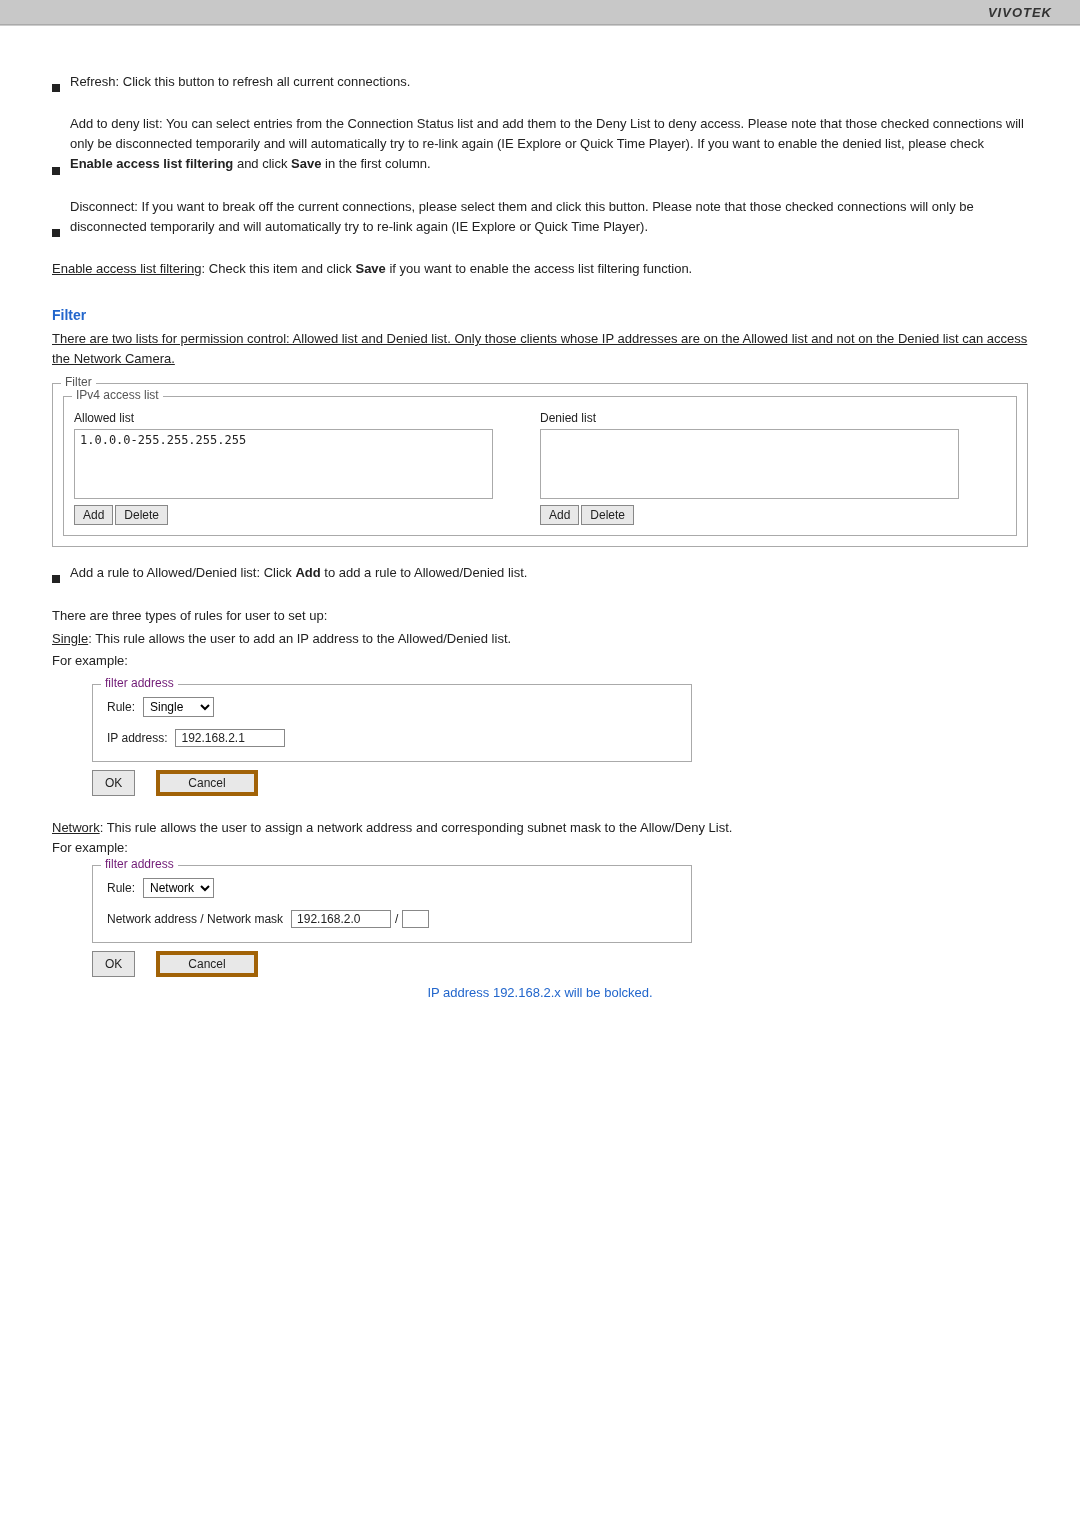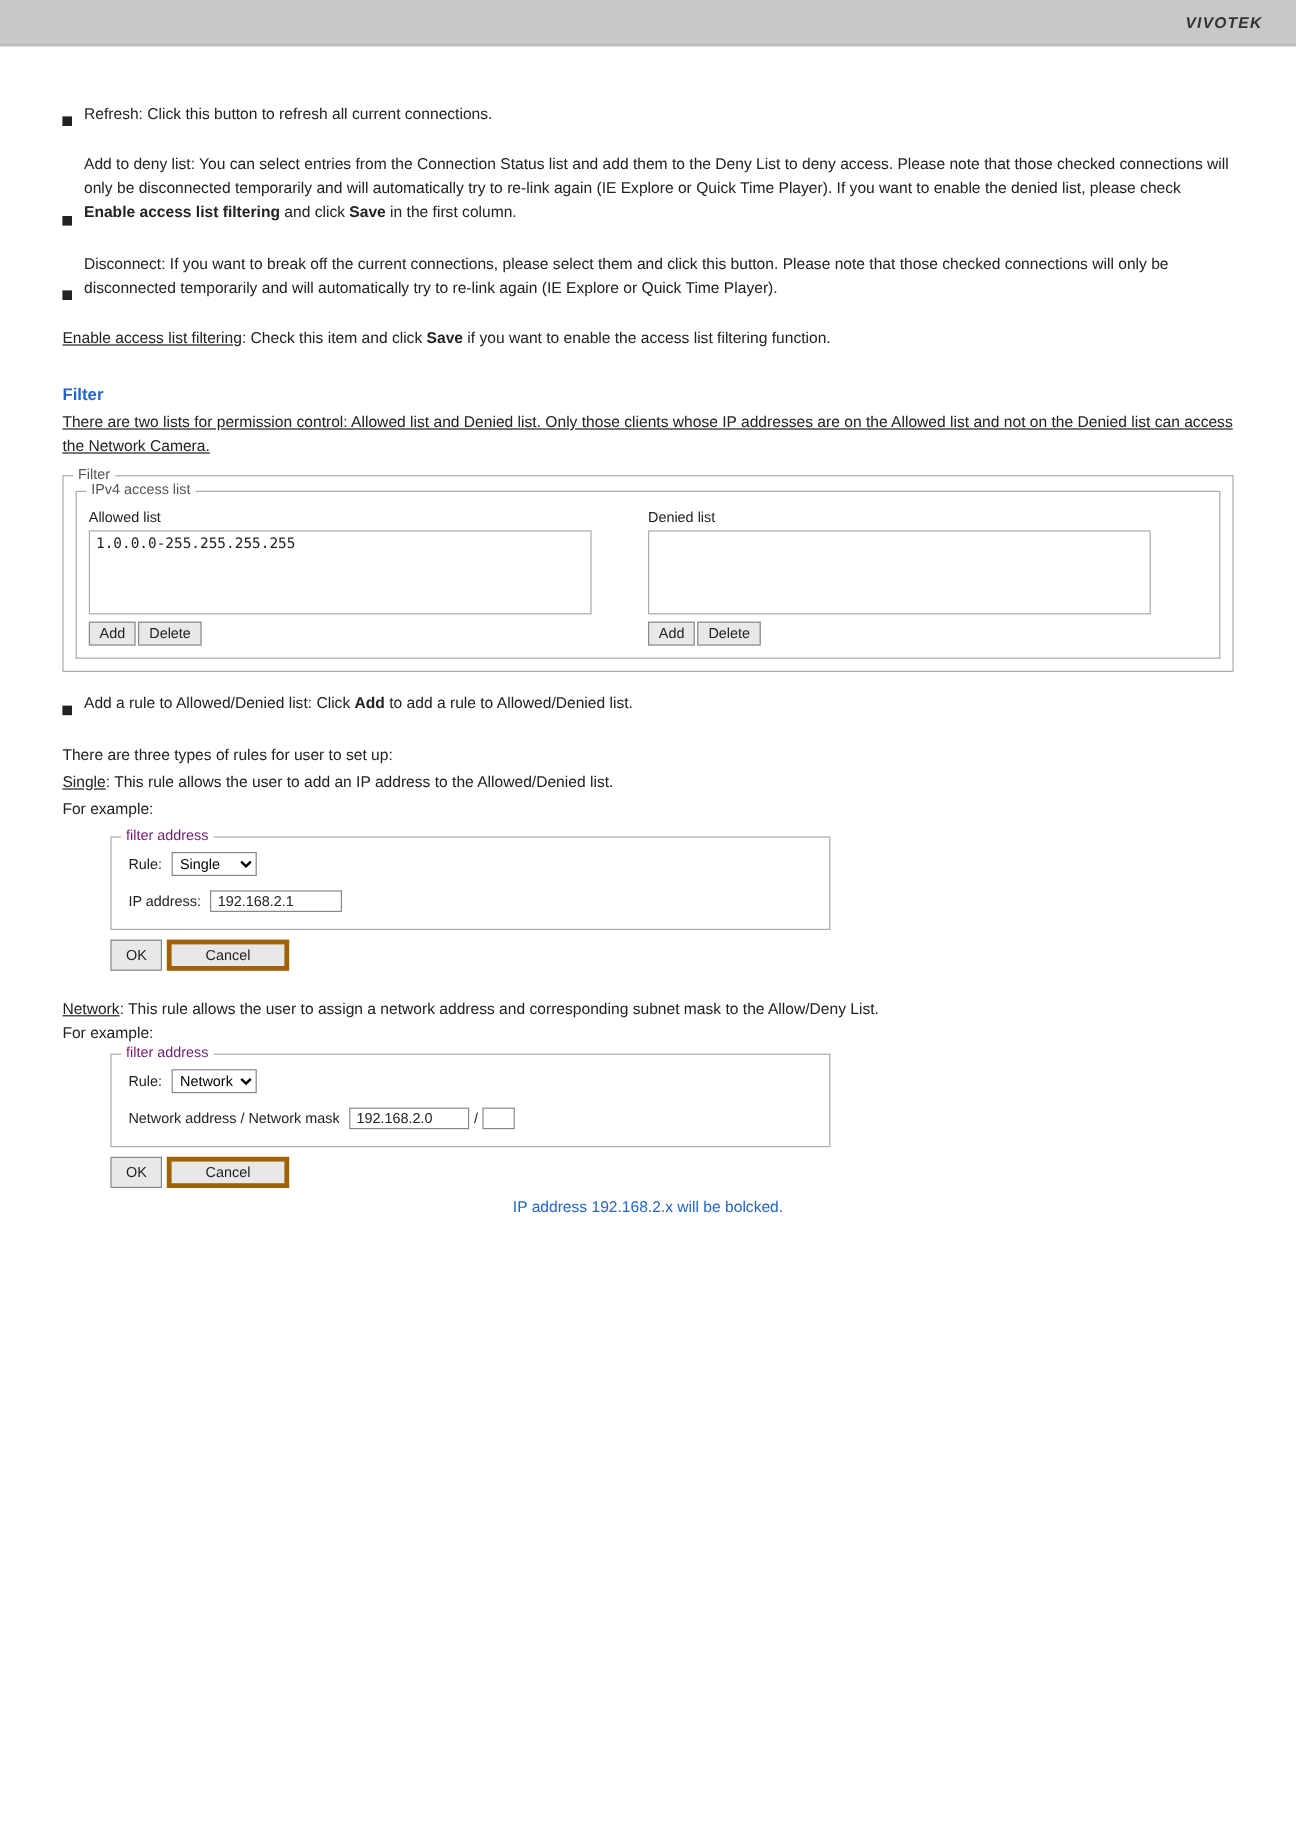--- a/index.html
+++ b/index.html
@@ -12,21 +12,21 @@
     .page {
       width: 1080px;
       min-height: 1527px;
       background: #fff;
       margin: 0 auto;
       position: relative;
       padding: 0;
     }
     .header-bar {
       background: #c8c8c8;
-      height: 38px;
+      height: 25px;
       display: flex;
       align-items: center;
       justify-content: flex-end;
       padding-right: 28px;
       border-bottom: 1px solid #aaa;
     }
     .header-logo {
       font-style: italic;
       font-weight: bold;
       font-size: 13px;
@@ -172,21 +172,21 @@
     .form-input {
       font-size: 12px;
       border: 1px solid #888;
       padding: 1px 5px;
       background: #fff;
       color: #222;
     }
     .ok-cancel-row {
       margin: 8px 0 0 40px;
       display: flex;
-      gap: 4px;
+      gap: 21px;
     }
     .btn-ok {
       font-size: 12px;
       padding: 2px 12px;
       border: 1px solid #888;
       background: #e8e8e8;
       cursor: pointer;
       color: #222;
     }
     .btn-cancel {

